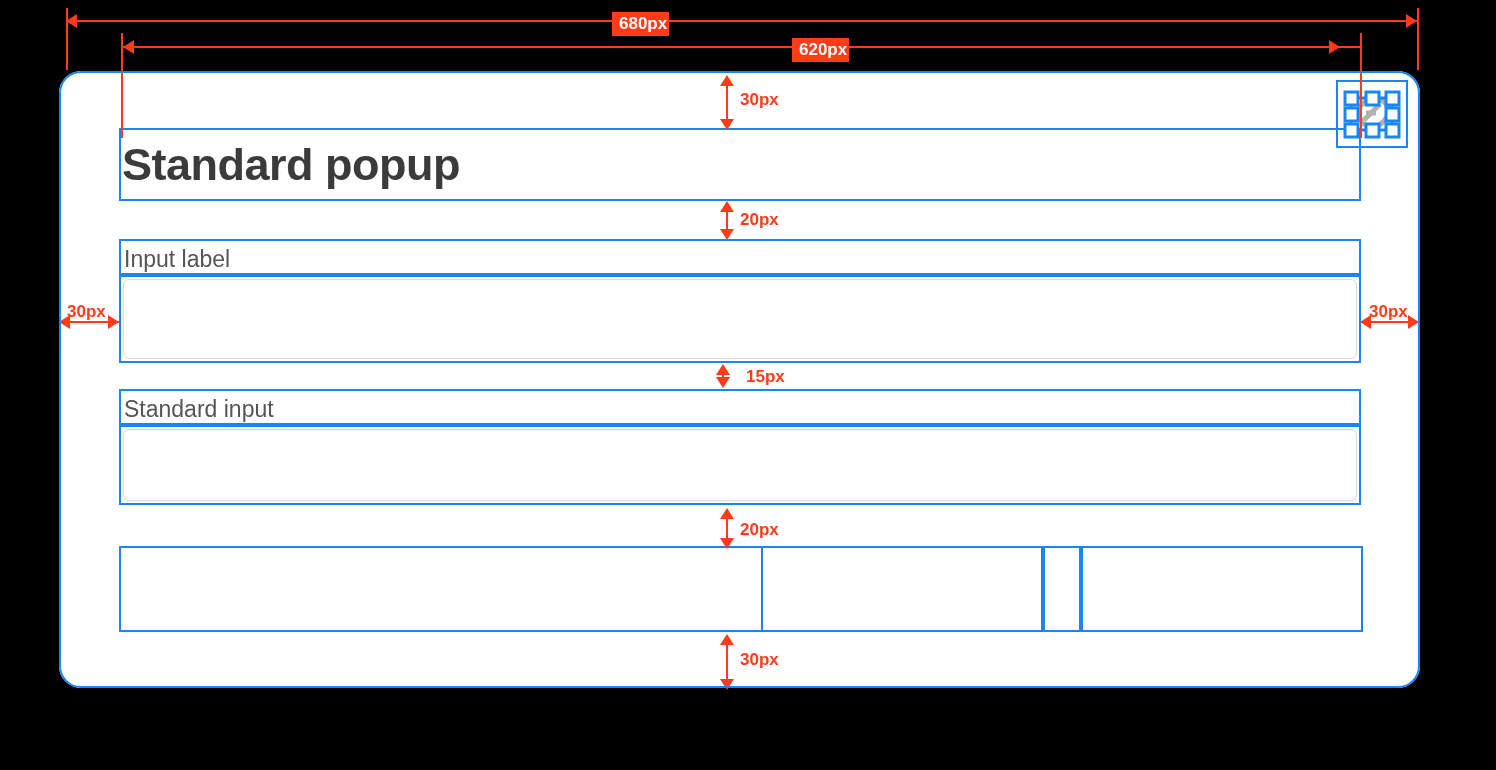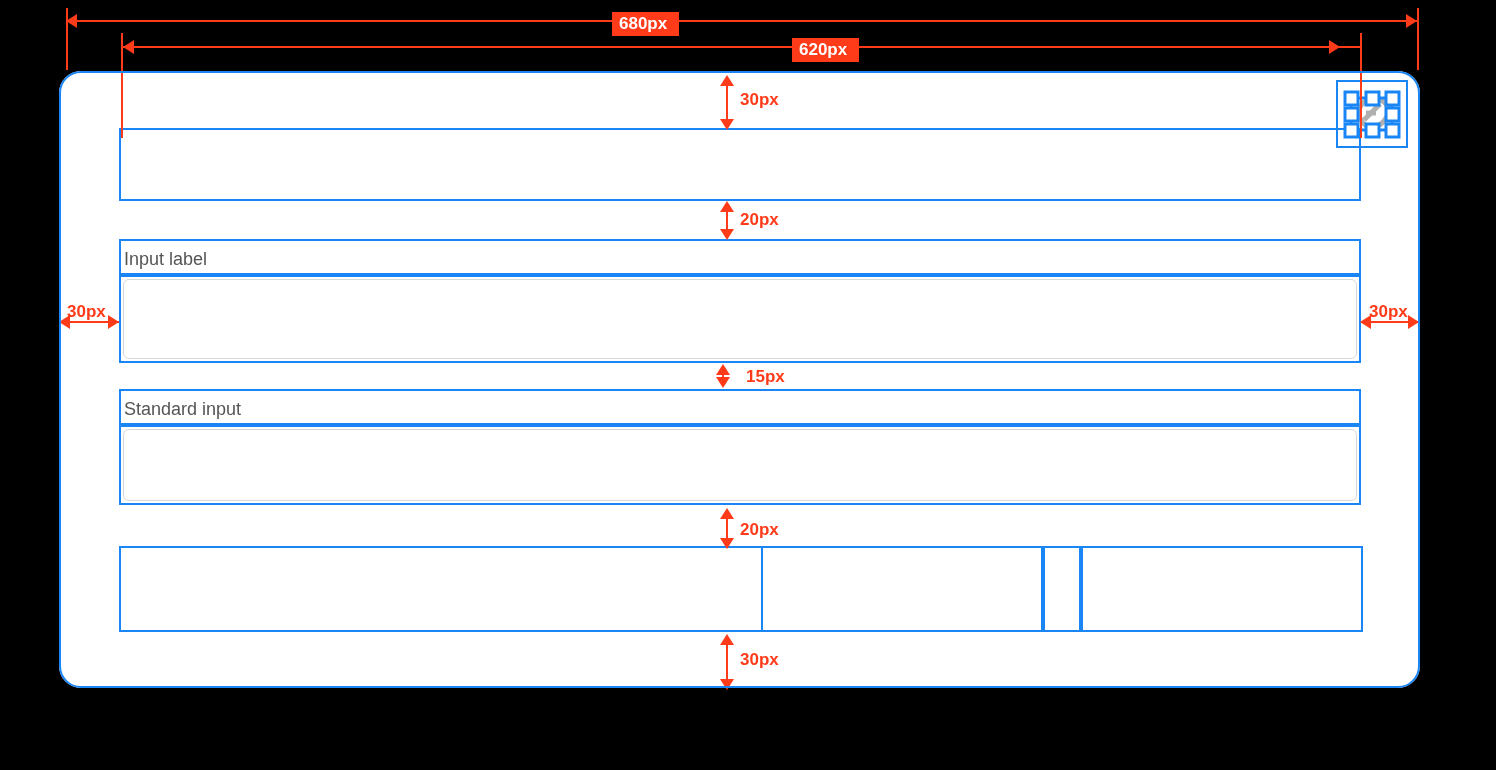--- a/index.html
+++ b/index.html
@@ -77,21 +77,21 @@
     width: 1242px;
     height: 36px;
   }
   .field-input-box {
     left: 119px;
     width: 1242px;
   }
   .field-label-text {
     position: absolute;
     left: 124px;
-    font-size: 18px;
+    font-size: 23px;
     color: #555555;
     line-height: 30px;
     white-space: nowrap;
   }
   .field-input-inner {
     position: absolute;
     background: #ffffff;
     border: 1px solid #d8d8d8;
     border-radius: 6px;
     box-sizing: border-box;
@@ -192,21 +192,21 @@
     position: absolute;
     width: 2px;
     background: #ff3b19;
   }
   .ann-label {
     position: absolute;
     background: #ff3b19;
     color: #ffffff;
     font-size: 17px;
     font-weight: bold;
-    padding: 3px 12px 4px 7px;
+    padding: 3px 2px 4px 7px;
     line-height: 17px;
     white-space: nowrap;
   }
   .ann-text {
     position: absolute;
     color: #ff3b19;
     font-size: 17px;
     font-weight: bold;
     line-height: 17px;
     white-space: nowrap;
@@ -237,20 +237,21 @@
   }
 </style>
 </head>
 <body>
 
 <div id="stage">
 
   <div class="popup-card"></div>
 
   <div class="spec-box title-box"></div>
+  <div class="popup-title">Standard popup</div>
 
   <div class="spec-box field-label-box" id="f1-label-box"></div>
   <div class="field-label-text" id="f1-label-text">Input label</div>
   <div class="spec-box field-input-box" id="f1-input-box"></div>
   <div class="field-input-inner" id="f1-input-inner"></div>
 
   <div class="spec-box field-label-box" id="f2-label-box"></div>
   <div class="field-label-text" id="f2-label-text">Standard input</div>
   <div class="spec-box field-input-box" id="f2-input-box"></div>
   <div class="field-input-inner" id="f2-input-inner"></div>

